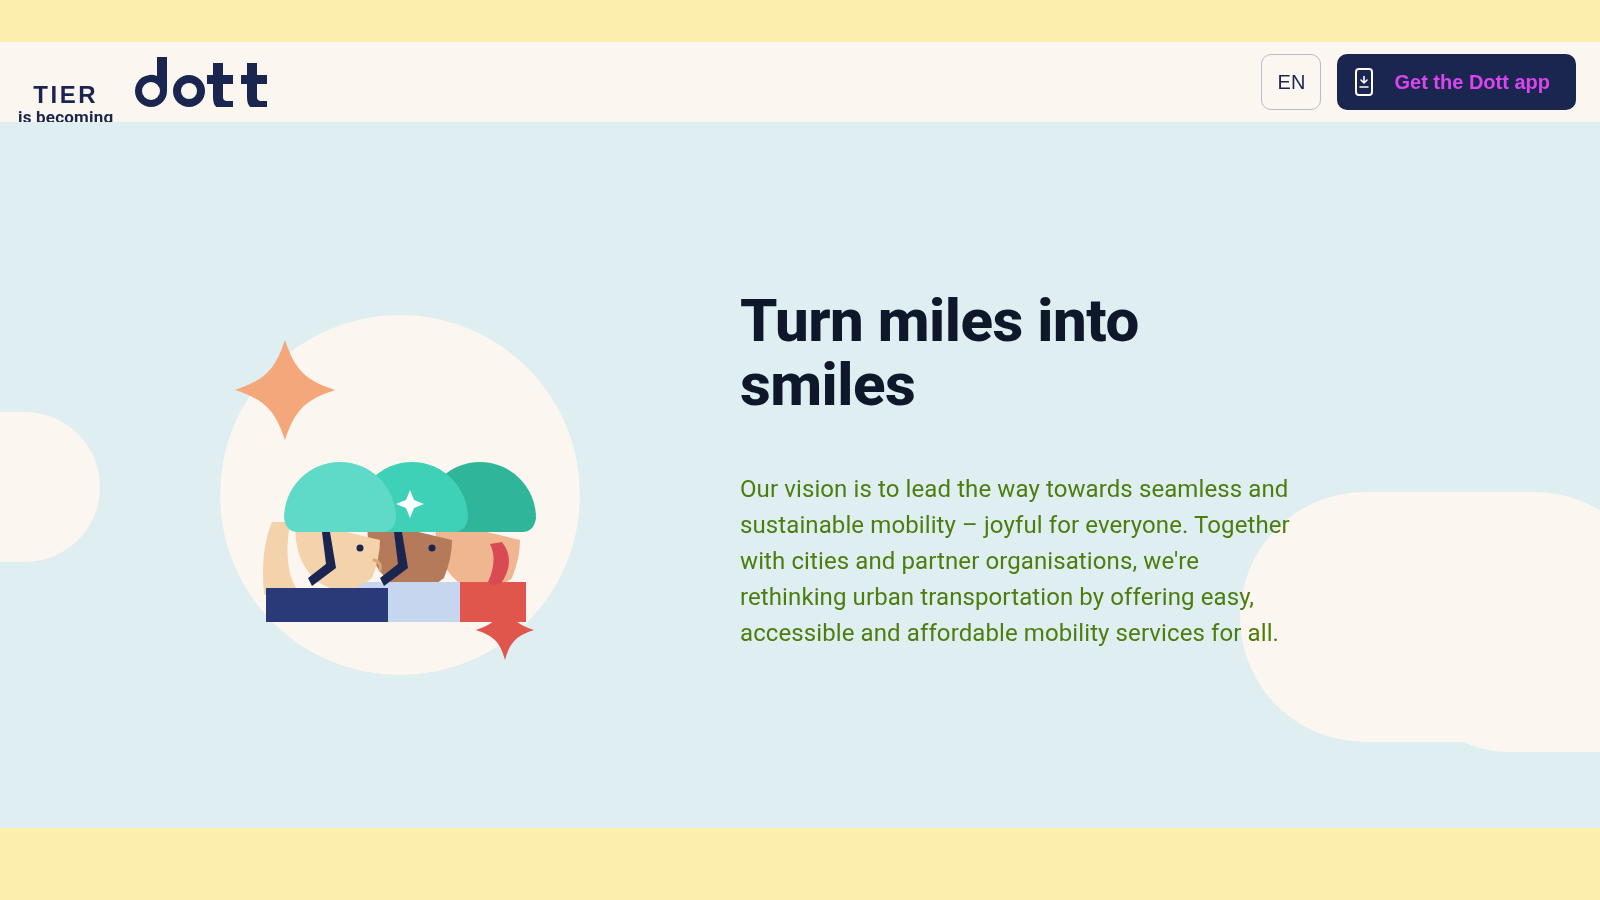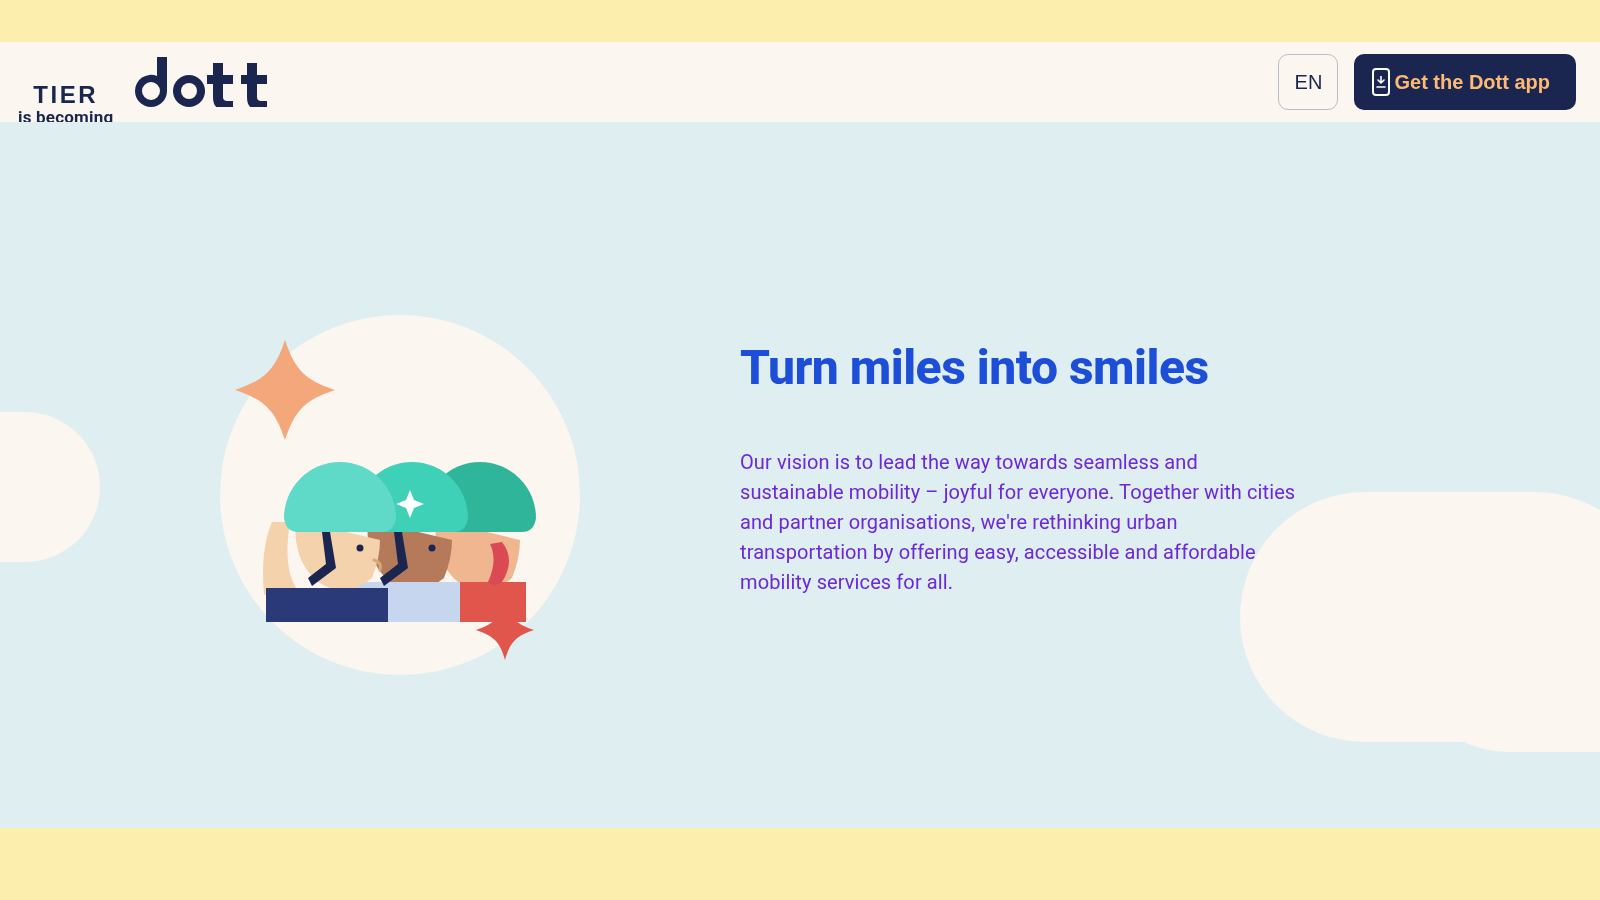--- a/index.html
+++ b/index.html
@@ -29,23 +29,23 @@
     color: #1a2650;
     font-size: 20px;
     display: flex; align-items: center; justify-content: center;
     cursor: pointer;
   }
   .cta-btn {
     height: 56px;
     padding: 0 26px 0 18px;
     background: #1a2650;
     border-radius: 10px;
-    color: #fdba74;
+    color: #d946ef;
     font-size: 20px; font-weight: 700;
-    display: flex; align-items: center; gap: 4px;
+    display: flex; align-items: center; gap: 21px;
     cursor: pointer; border: none;
   }
   .phone-icon { width: 18px; height: 28px; border: 2px solid #fff; border-radius: 4px; display: flex; align-items: center; justify-content: center; }
   .phone-icon svg { display: block; }
 
   .hero {
     background: #dfeef0;
     width: 100%;
     height: 706px;
     position: relative;
@@ -64,31 +64,31 @@
     position: absolute; inset: 0;
     display: flex;
     align-items: center;
     padding-left: 200px;
     gap: 140px;
   }
   .illus-wrap { position: relative; width: 400px; height: 400px; flex: 0 0 auto; margin-top: 10px; }
   .illus-wrap svg { position: absolute; inset: 0; }
   .text-wrap { max-width: 560px; margin-top: -10px; }
   .headline {
-    font-size: 48px;
+    font-size: 60px;
     font-weight: 800;
-    color: #1d4ed8;
+    color: #0f172a;
     line-height: 1.06;
     letter-spacing: -0.5px;
     margin-bottom: 54px;
   }
   .body-copy {
-    font-size: 20px;
+    font-size: 24px;
     line-height: 1.5;
-    color: #6d28d9;
+    color: #4d7c0f;
     letter-spacing: 0.1px;
   }
 </style>
 </head>
 <body>
 
 <div class="yellow-bar"></div>
 
 <header class="header">
   <div class="logo-block">

